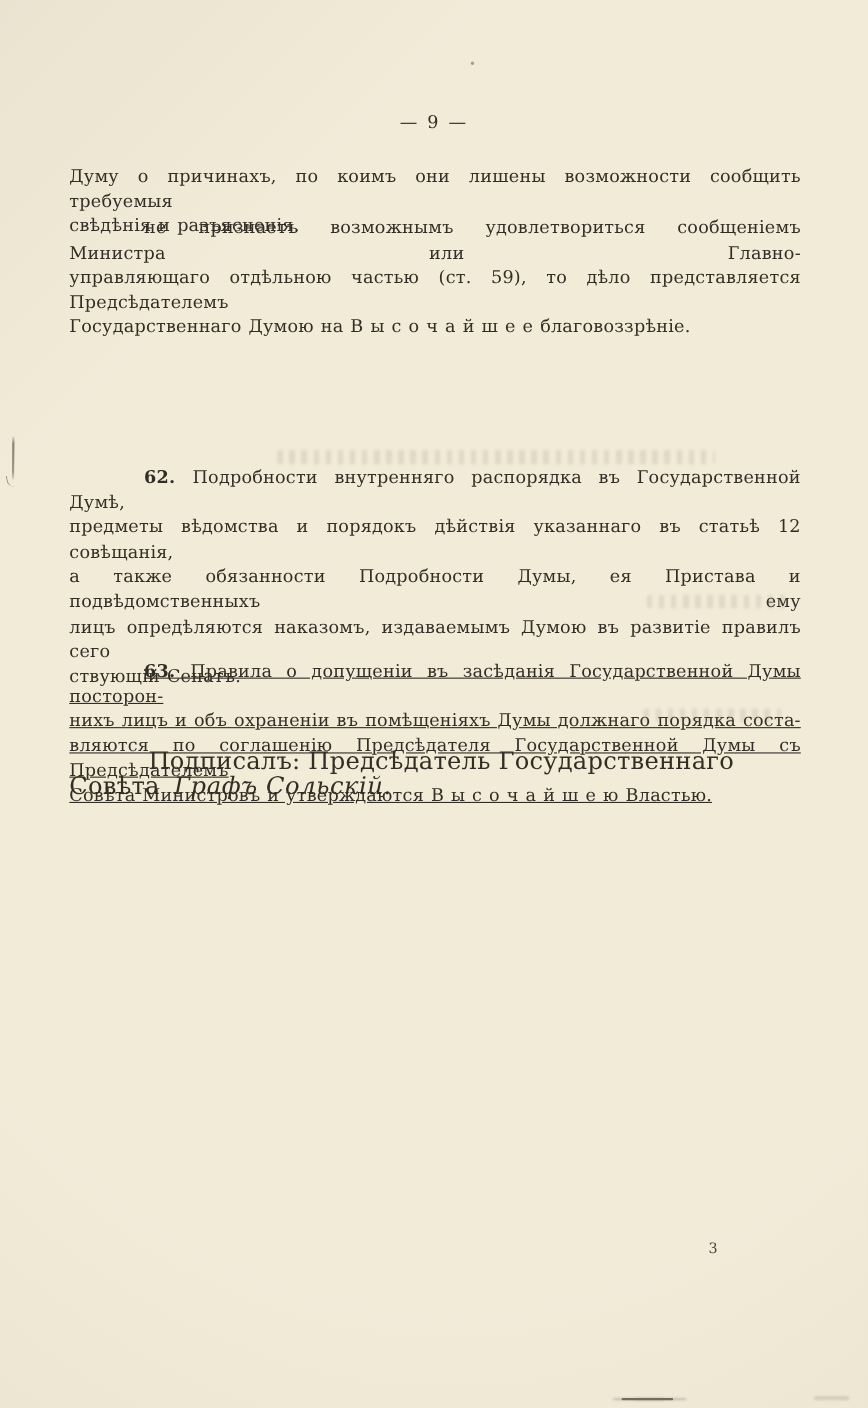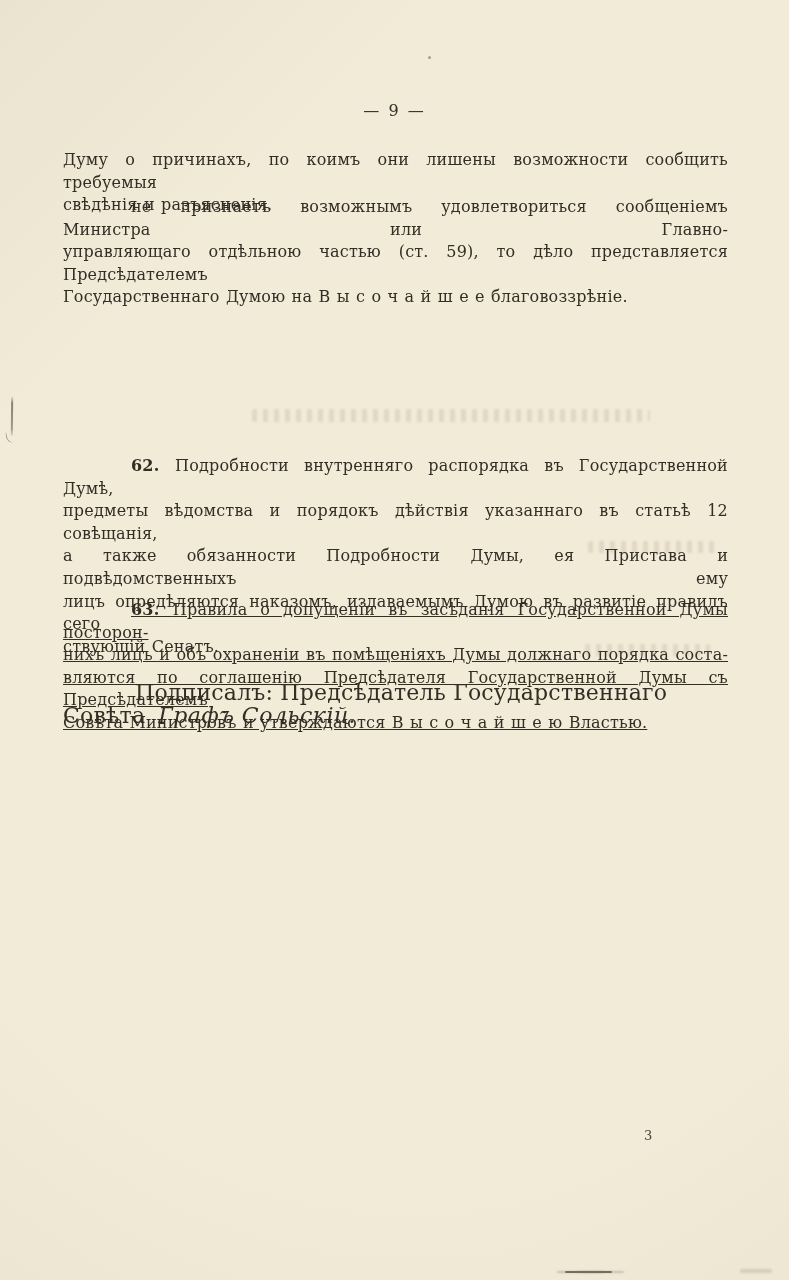--- a/index.html
+++ b/index.html
@@ -28,21 +28,21 @@
     font-size:16px;line-height:22.6px;
     word-spacing:1px;
   }
   .ln{text-align:justify;text-align-last:justify;}
   .ln.last{text-align-last:left;}
   .indent-first .ln:first-child{text-indent:68px;}
   .pnum{font-weight:bold;}
   #para-0{top:149px;}
   #para-1{top:196px;}
   #para-2{top:296px;}
-  #para-3{top:423px;margin-top:32px;}
+  #para-3{top:423px;}
   #para-4{top:599px;text-decoration:underline;}
   
   #heading{
     position:absolute;left:63px;width:665px;top:379px;
     text-align:center;font-weight:bold;font-size:19.5px;line-height:24px;
     letter-spacing:.3px;
   }
   
   #sig{
     position:absolute;left:63px;width:665px;top:681px;

